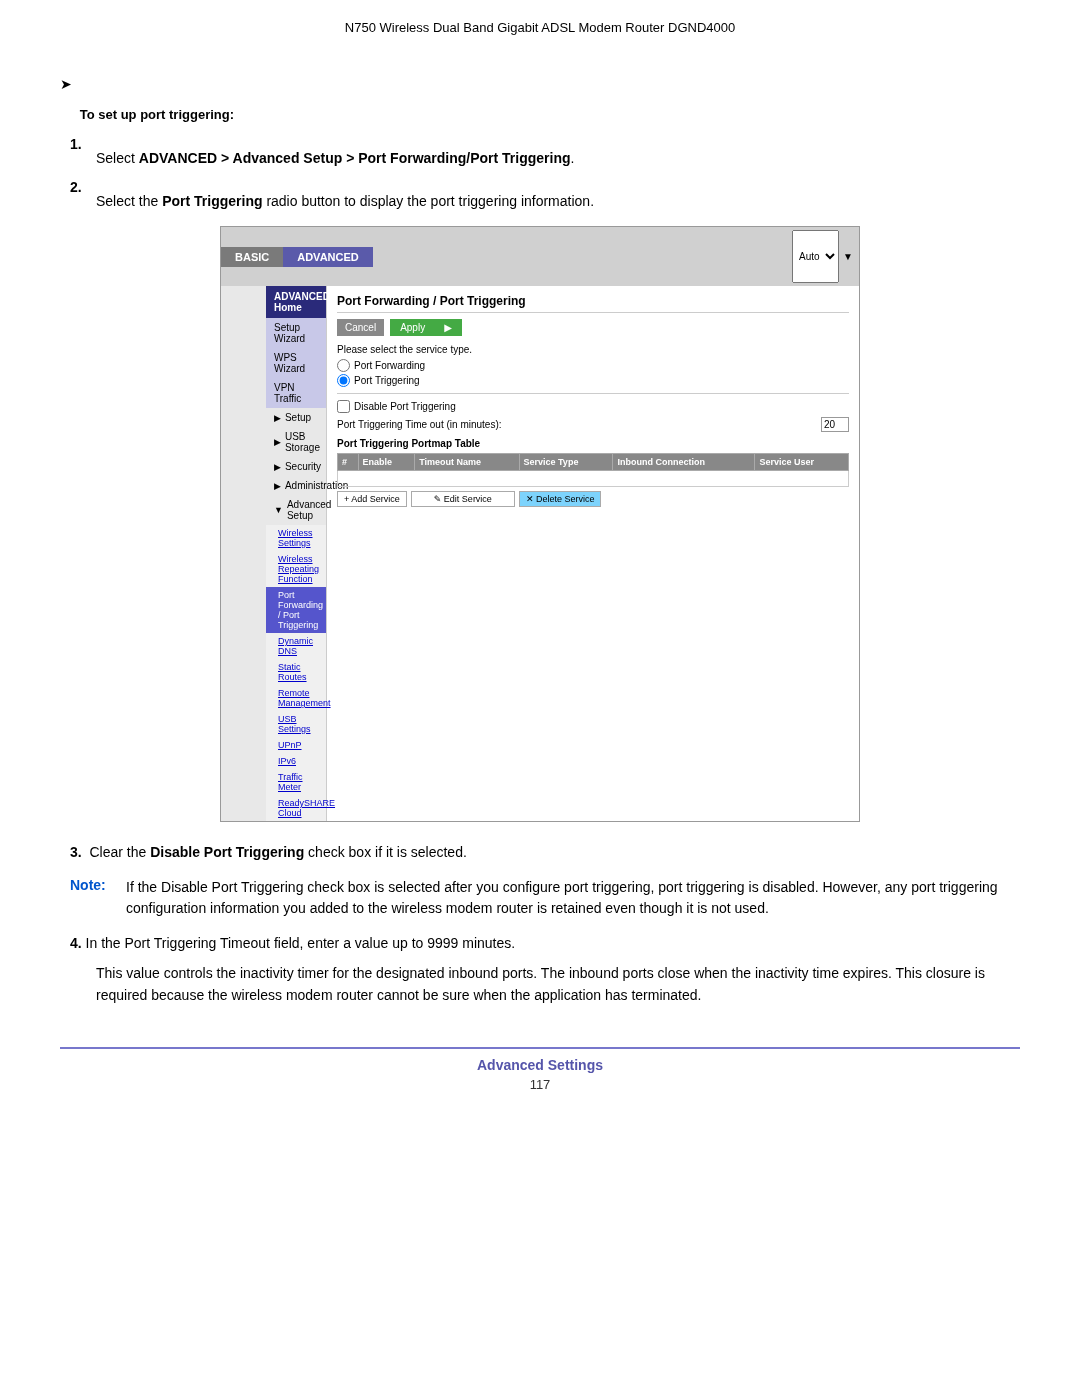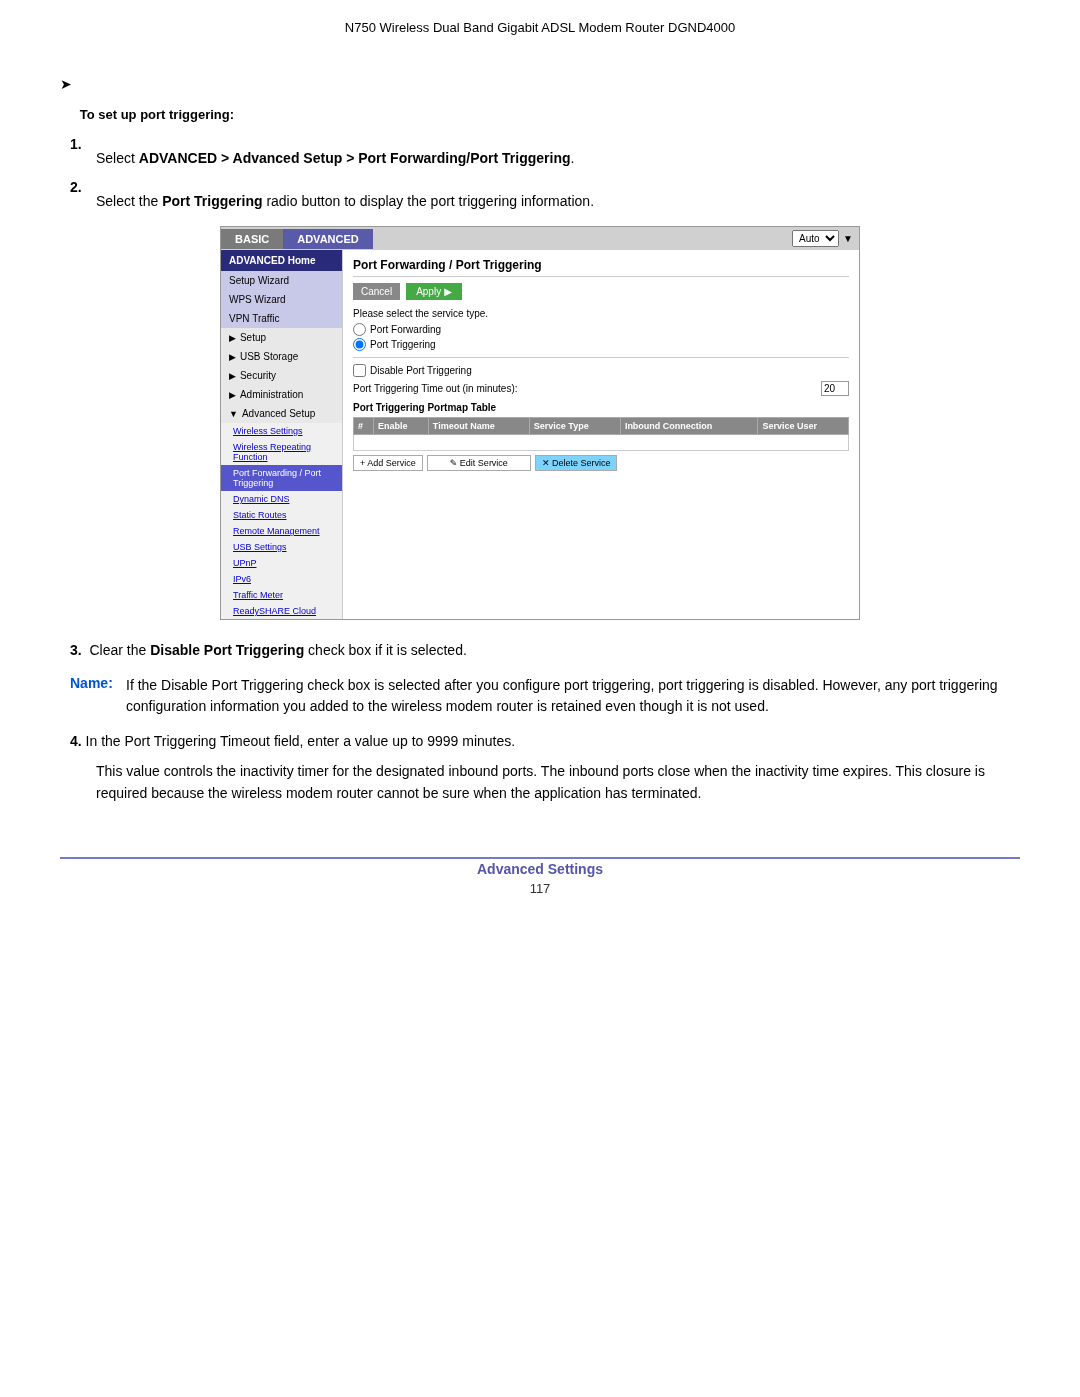--- a/index.html
+++ b/index.html
@@ -90,31 +90,32 @@
     .tab-auto {
       margin-left: auto;
       padding: 3px 6px;
       font-size: 10px;
       display: flex;
       align-items: center;
       gap: 4px;
     }
     .tab-auto select {
       font-size: 10px;
-      padding: 1px 2px;
+      padding: 19px 2px;
     }
     .router-body {
       display: flex;
       background: #fff;
     }
     .router-sidebar {
-      width: 122px;
+      width: 106px;
       background: #e8e8e8;
       border-right: 1px solid #ccc;
       flex-shrink: 0;
+      padding-left: 45px;
     }
     .sidebar-item-dark {
       background: #2a2a7a;
       color: #fff;
       padding: 5px 8px;
       font-weight: bold;
       font-size: 10px;
       cursor: pointer;
     }
     .sidebar-item-light {
@@ -181,21 +182,21 @@
     }
     .btn-apply {
       background: #44aa44;
       color: #fff;
       border: none;
       padding: 3px 10px;
       font-size: 10px;
       cursor: pointer;
       display: flex;
       align-items: center;
-      gap: 3px;
+      gap: 19px;
     }
     .service-type-label {
       font-size: 10px;
       margin-bottom: 4px;
     }
     .radio-row {
       display: flex;
       align-items: center;
       gap: 4px;
       font-size: 10px;
@@ -302,22 +303,22 @@
     }
     .step4-desc {
       margin-left: 26px;
       margin-top: 8px;
       font-size: 14px;
       line-height: 1.6;
     }
 
     .page-footer {
       border-top: 2px solid #7777cc;
-      margin-top: 52px;
-      padding-top: 2px;
+      margin-top: 40px;
+      padding-top: 8px;
       text-align: center;
     }
     .footer-title {
       color: #5555aa;
       font-weight: bold;
       font-size: 14px;
       margin-bottom: 4px;
     }
     .footer-page {
       font-size: 13px;
@@ -486,21 +487,21 @@
 </div>
 
 <div class="step3-row">
   <span class="step-text">
     <b><span>3.</span></b>
     &nbsp;Clear the <b>Disable Port Triggering</b> check box if it is selected.
   </span>
 </div>
 
 <div class="note-block">
-  <span class="note-label" style="color:#0055cc;">Name:</span>
+  <span class="note-label" style="color:#0055cc;">Note:</span>
   <span class="note-text">If the Disable Port Triggering check box is selected after you configure port triggering, port triggering is disabled. However, any port triggering configuration information you added to the wireless modem router is retained even though it is not used.</span>
 </div>
 
 <div class="step4-block">
   <span class="step-text">
     <b>4.</b> In the Port Triggering Timeout field, enter a value up to 9999 minutes.
   </span>
   <div class="step4-desc">This value controls the inactivity timer for the designated inbound ports. The inbound ports close when the inactivity time expires. This closure is required because the wireless modem router cannot be sure when the application has terminated.</div>
 </div>
 

